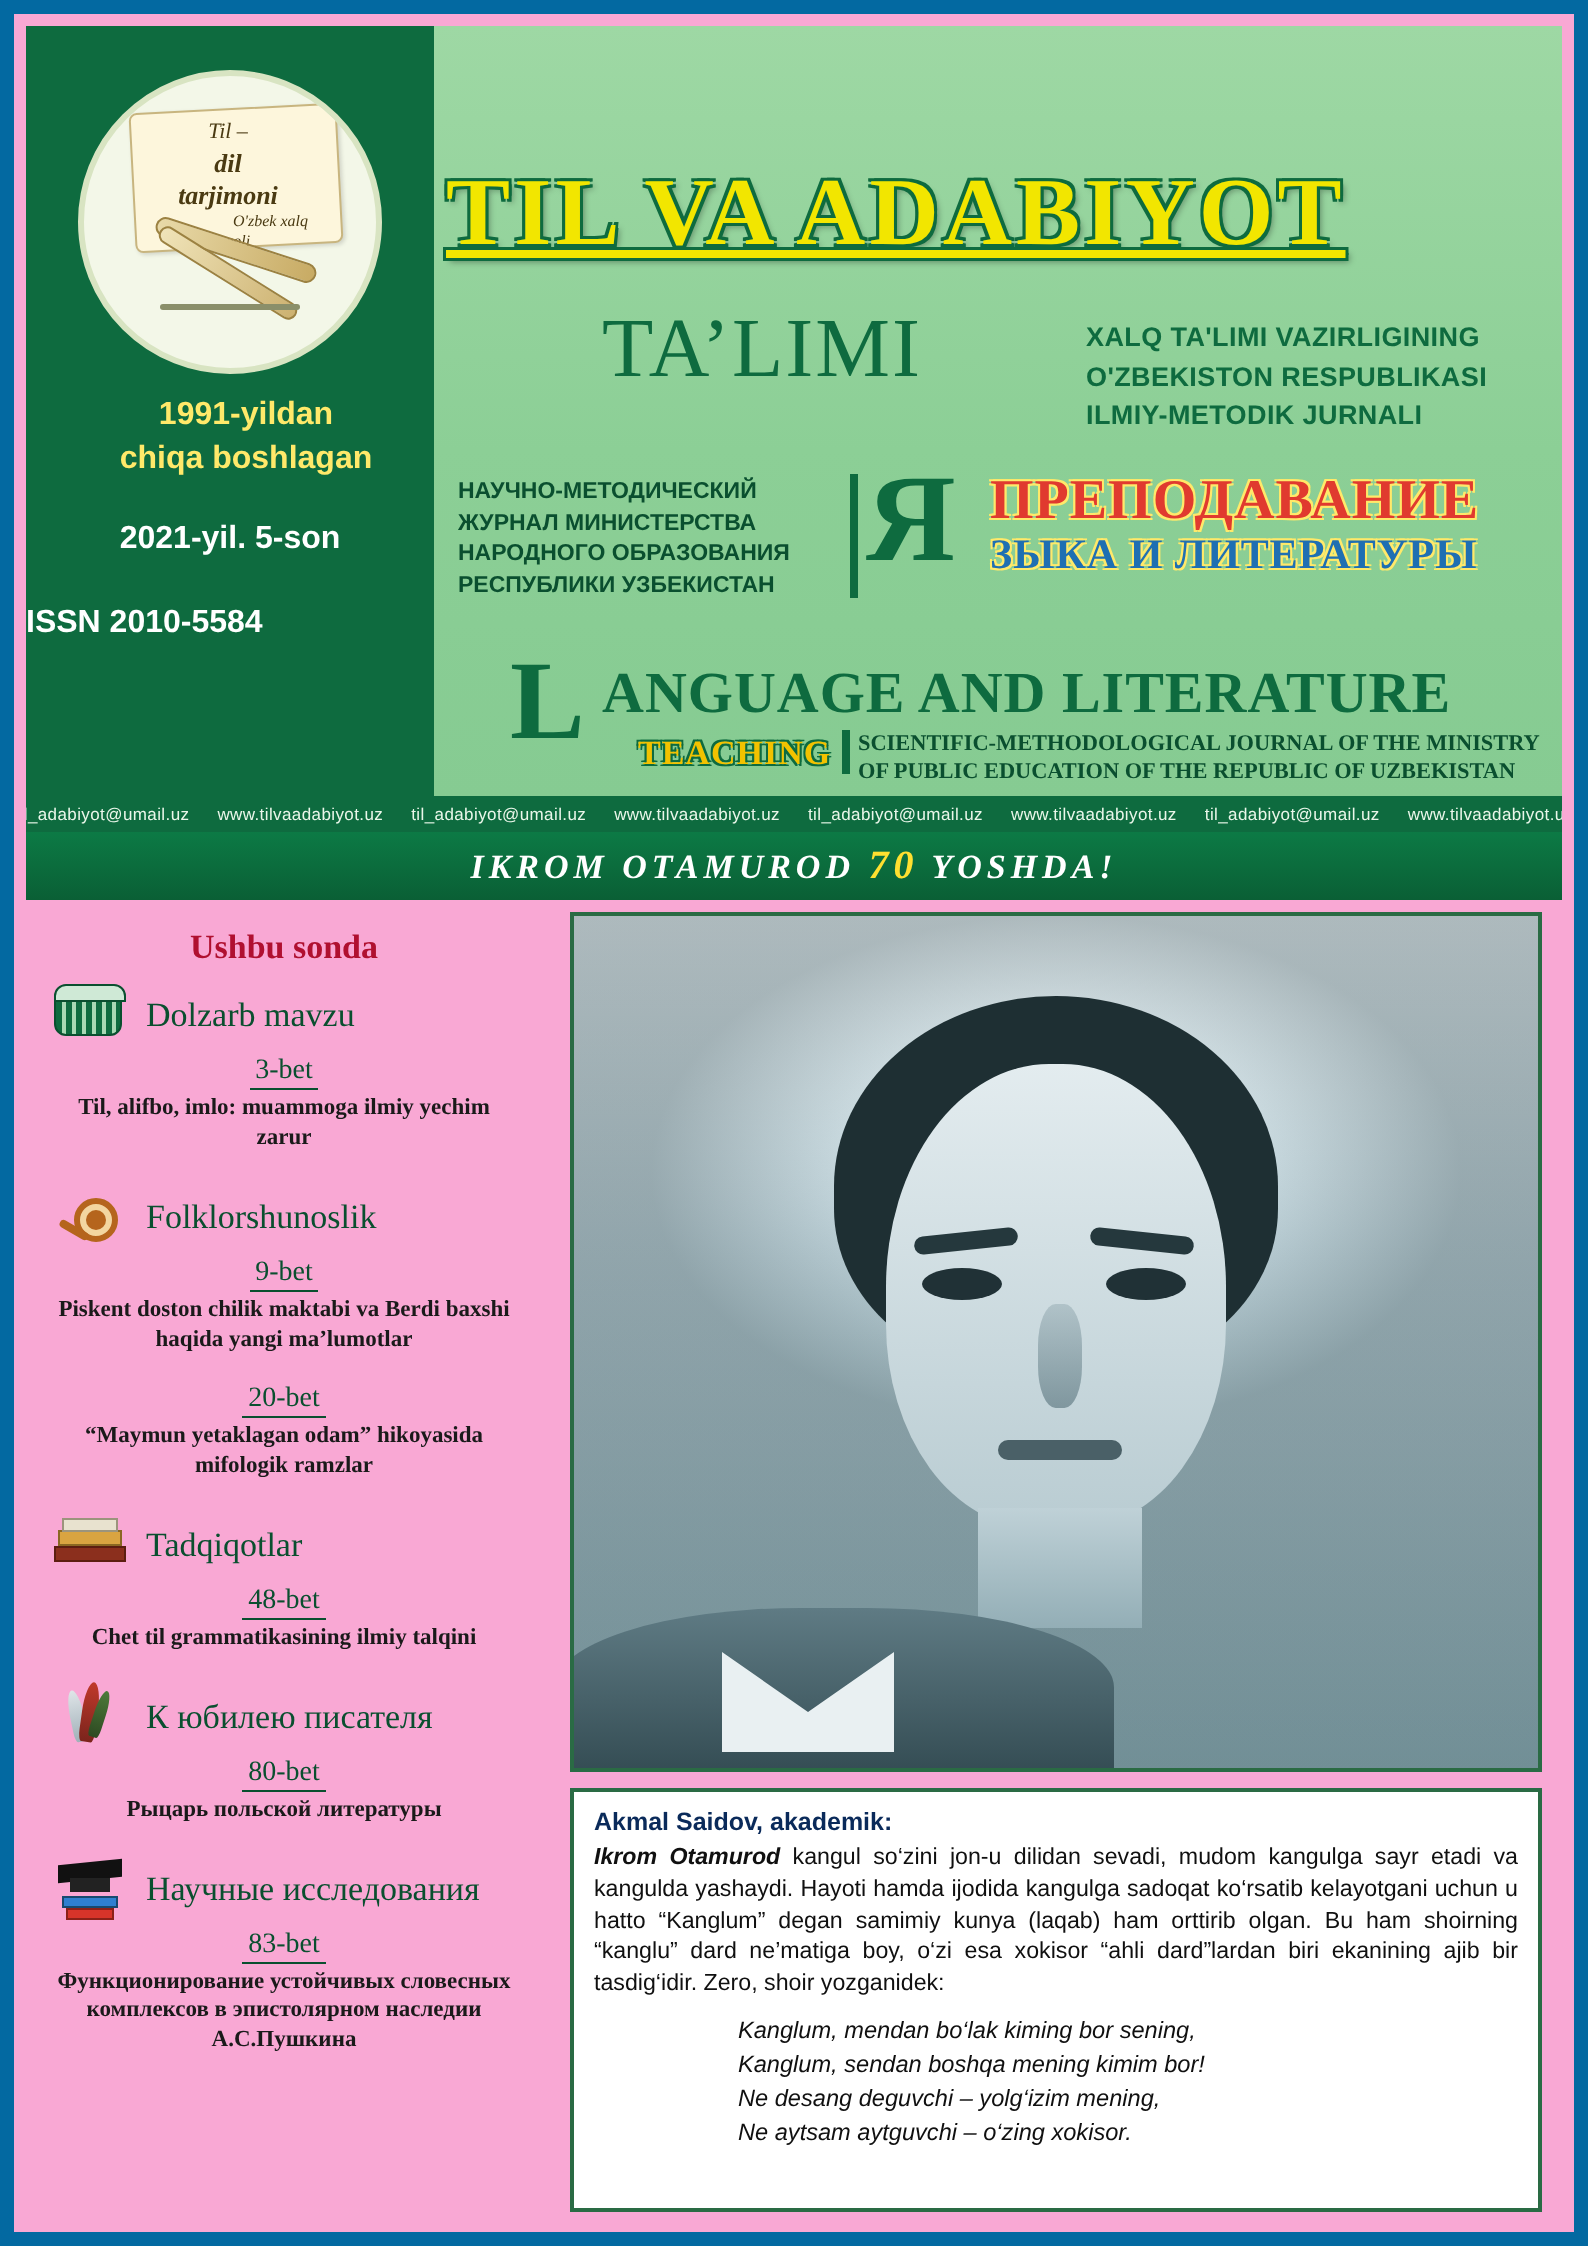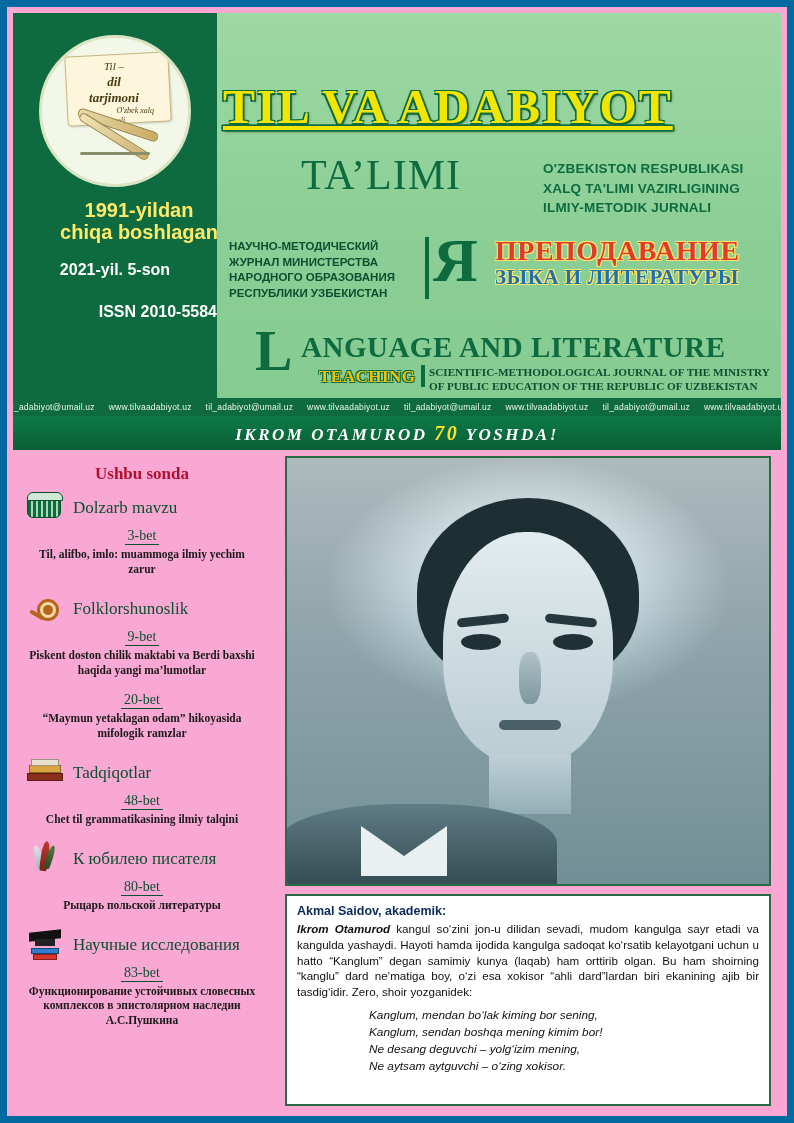--- a/index.html
+++ b/index.html
@@ -73,32 +73,31 @@
     border-radius:5px;
     transform:rotate(32deg);
   }
   .quill .inkline {
     position:absolute; left:6px; top:40px; width:70px; height:3px;
     background:#8a8f6a; border-radius:2px;
   }
 
   .since-line1, .since-line2 {
     position:absolute; left:0; width:220px; text-align:center;
-    color:#ffe96a; font-weight:bold; font-size:20px;
+    color:#ffe96a; font-weight:bold; font-size:16px;
     font-family:"Liberation Sans", sans-serif;
-    margin-left:16px;
   }
   .since-line1 { top:186px; }
   .since-line2 { top:208px; }
   .issue {
     position:absolute; left:0; top:248px; width:204px; text-align:center;
     color:#ffffff; font-weight:bold; font-size:16px;
   }
   .issn {
-    position:absolute; left:0; top:290px; width:204px; text-align:right;
+    position:absolute; left:0; top:290px; width:204px; text-align:left;
     color:#ffffff; font-weight:bold; font-size:16px;
   }
 
   
   .title-main {
     position:absolute; left:210px; top:66px; width:572px;
     font-family:"Liberation Serif", serif;
     font-weight:bold;
     font-size:48px;
     letter-spacing:2px;
@@ -405,22 +404,22 @@
       <div class="since-line1">1991-yildan</div>
       <div class="since-line2">chiqa boshlagan</div>
       <div class="issue">2021-yil. 5-son</div>
       <div class="issn">ISSN 2010-5584</div>
     </div>
 
     <div class="title-main">TIL VA ADABIYOT</div>
     <div class="title-sub">TA’LIMI</div>
 
     <div class="header-uz-block">
+      <div>XALQ TA'LIMI VAZIRLIGINING</div>
       <div>O'ZBEKISTON RESPUBLIKASI</div>
-      <div>XALQ TA'LIMI VAZIRLIGINING</div>
       <div>ILMIY-METODIK JURNALI</div>
     </div>
 
     <div class="header-ru-block">
       <div>НАУЧНО-МЕТОДИЧЕСКИЙ</div>
       <div>ЖУРНАЛ МИНИСТЕРСТВА</div>
       <div>НАРОДНОГО ОБРАЗОВАНИЯ</div>
       <div>РЕСПУБЛИКИ УЗБЕКИСТАН</div>
     </div>
     <div class="ru-divider"></div>

